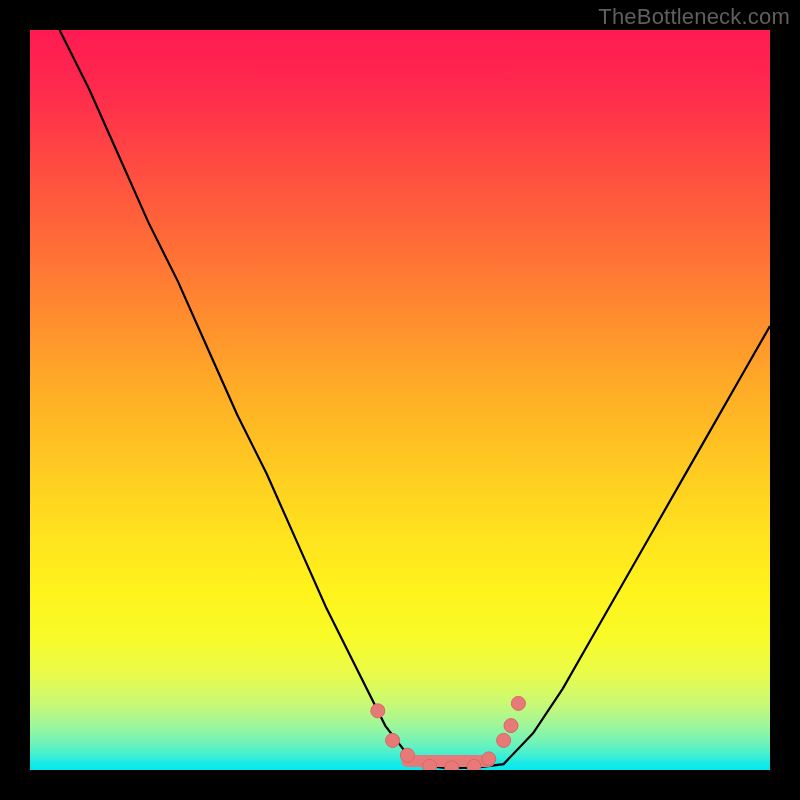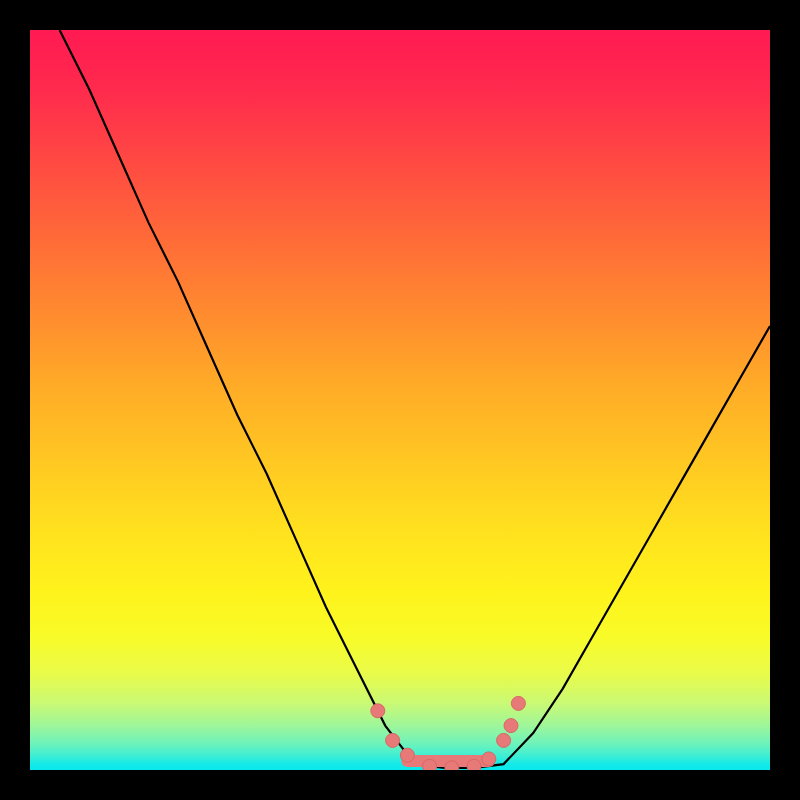--- a/index.html
+++ b/index.html
@@ -84,13 +84,14 @@
           <circle cx="421.8" cy="737.8" r="7" fill="#e77a78" stroke="#d86664" stroke-width="1"></circle>
           <circle cx="444.0" cy="736.3" r="7" fill="#e77a78" stroke="#d86664" stroke-width="1"></circle>
           <circle cx="458.8" cy="728.9" r="7" fill="#e77a78" stroke="#d86664" stroke-width="1"></circle>
           <circle cx="473.6" cy="710.4" r="7" fill="#e77a78" stroke="#d86664" stroke-width="1"></circle>
           <circle cx="481.0" cy="695.6" r="7" fill="#e77a78" stroke="#d86664" stroke-width="1"></circle>
           <circle cx="488.4" cy="673.4" r="7" fill="#e77a78" stroke="#d86664" stroke-width="1"></circle>
         </g>
     </svg>
   </div>
 
+  <div class="watermark">TheBottleneck.com</div>
 </div>
 
 </body></html>

